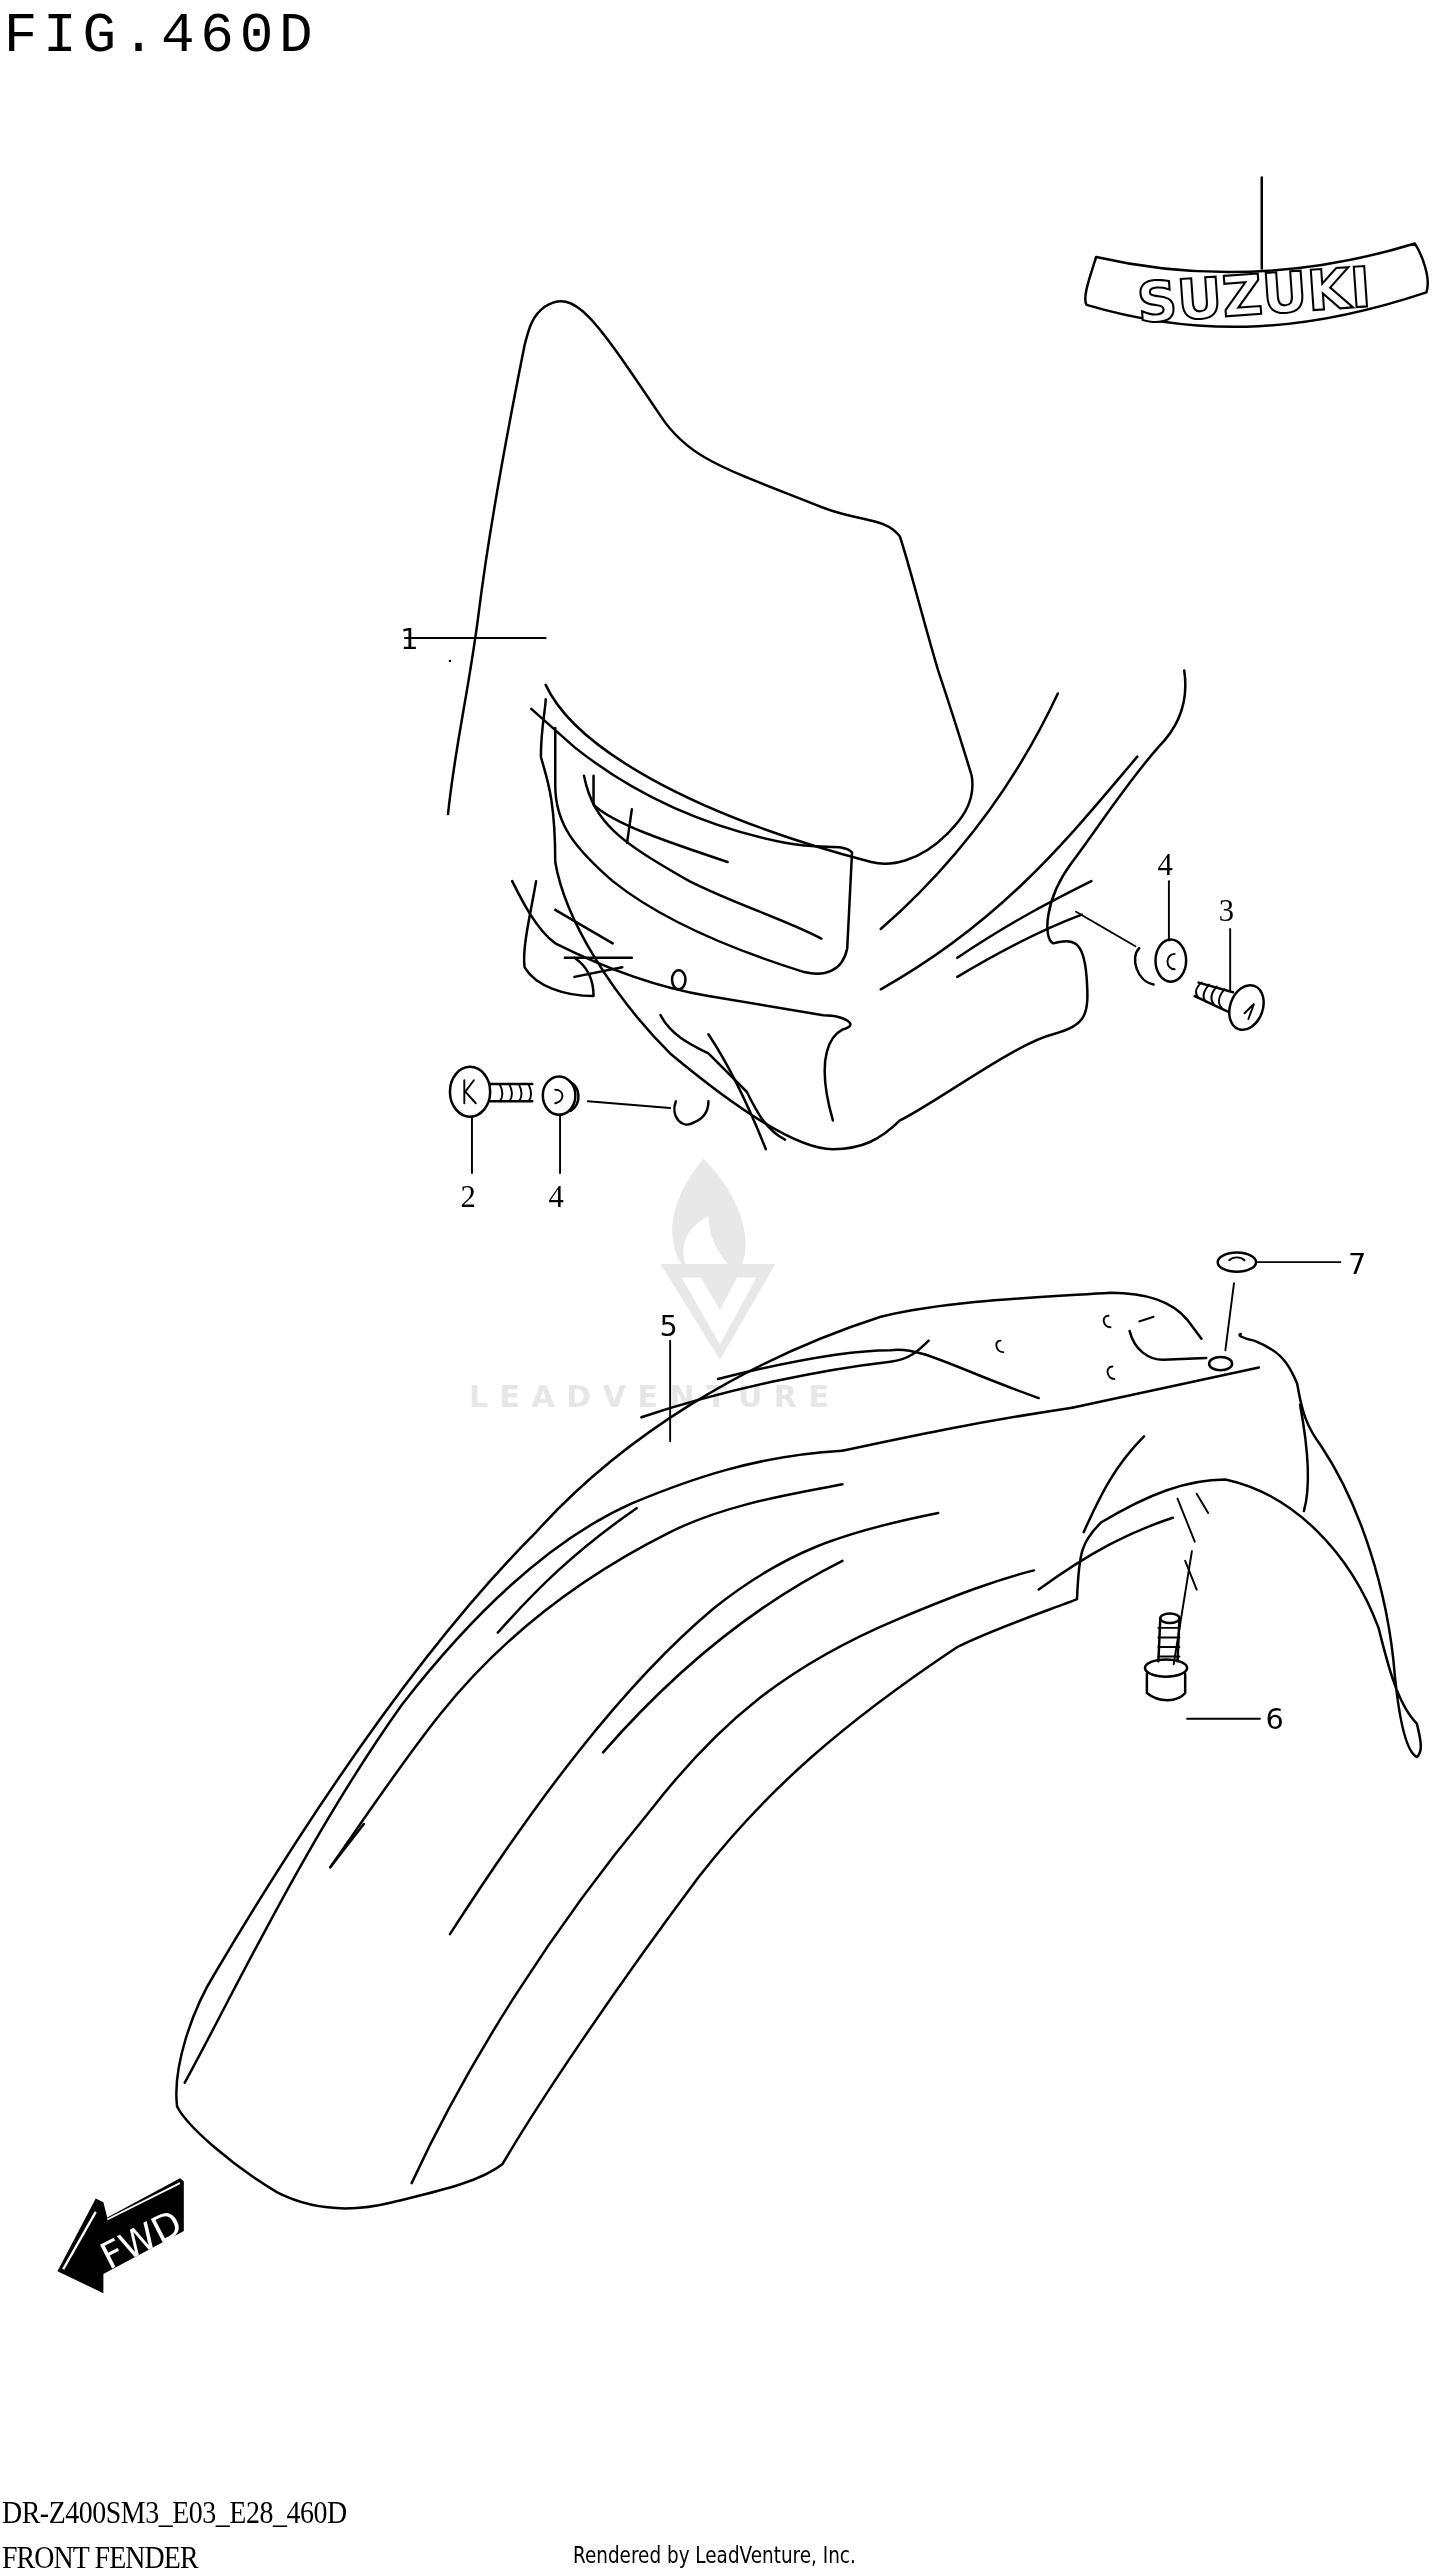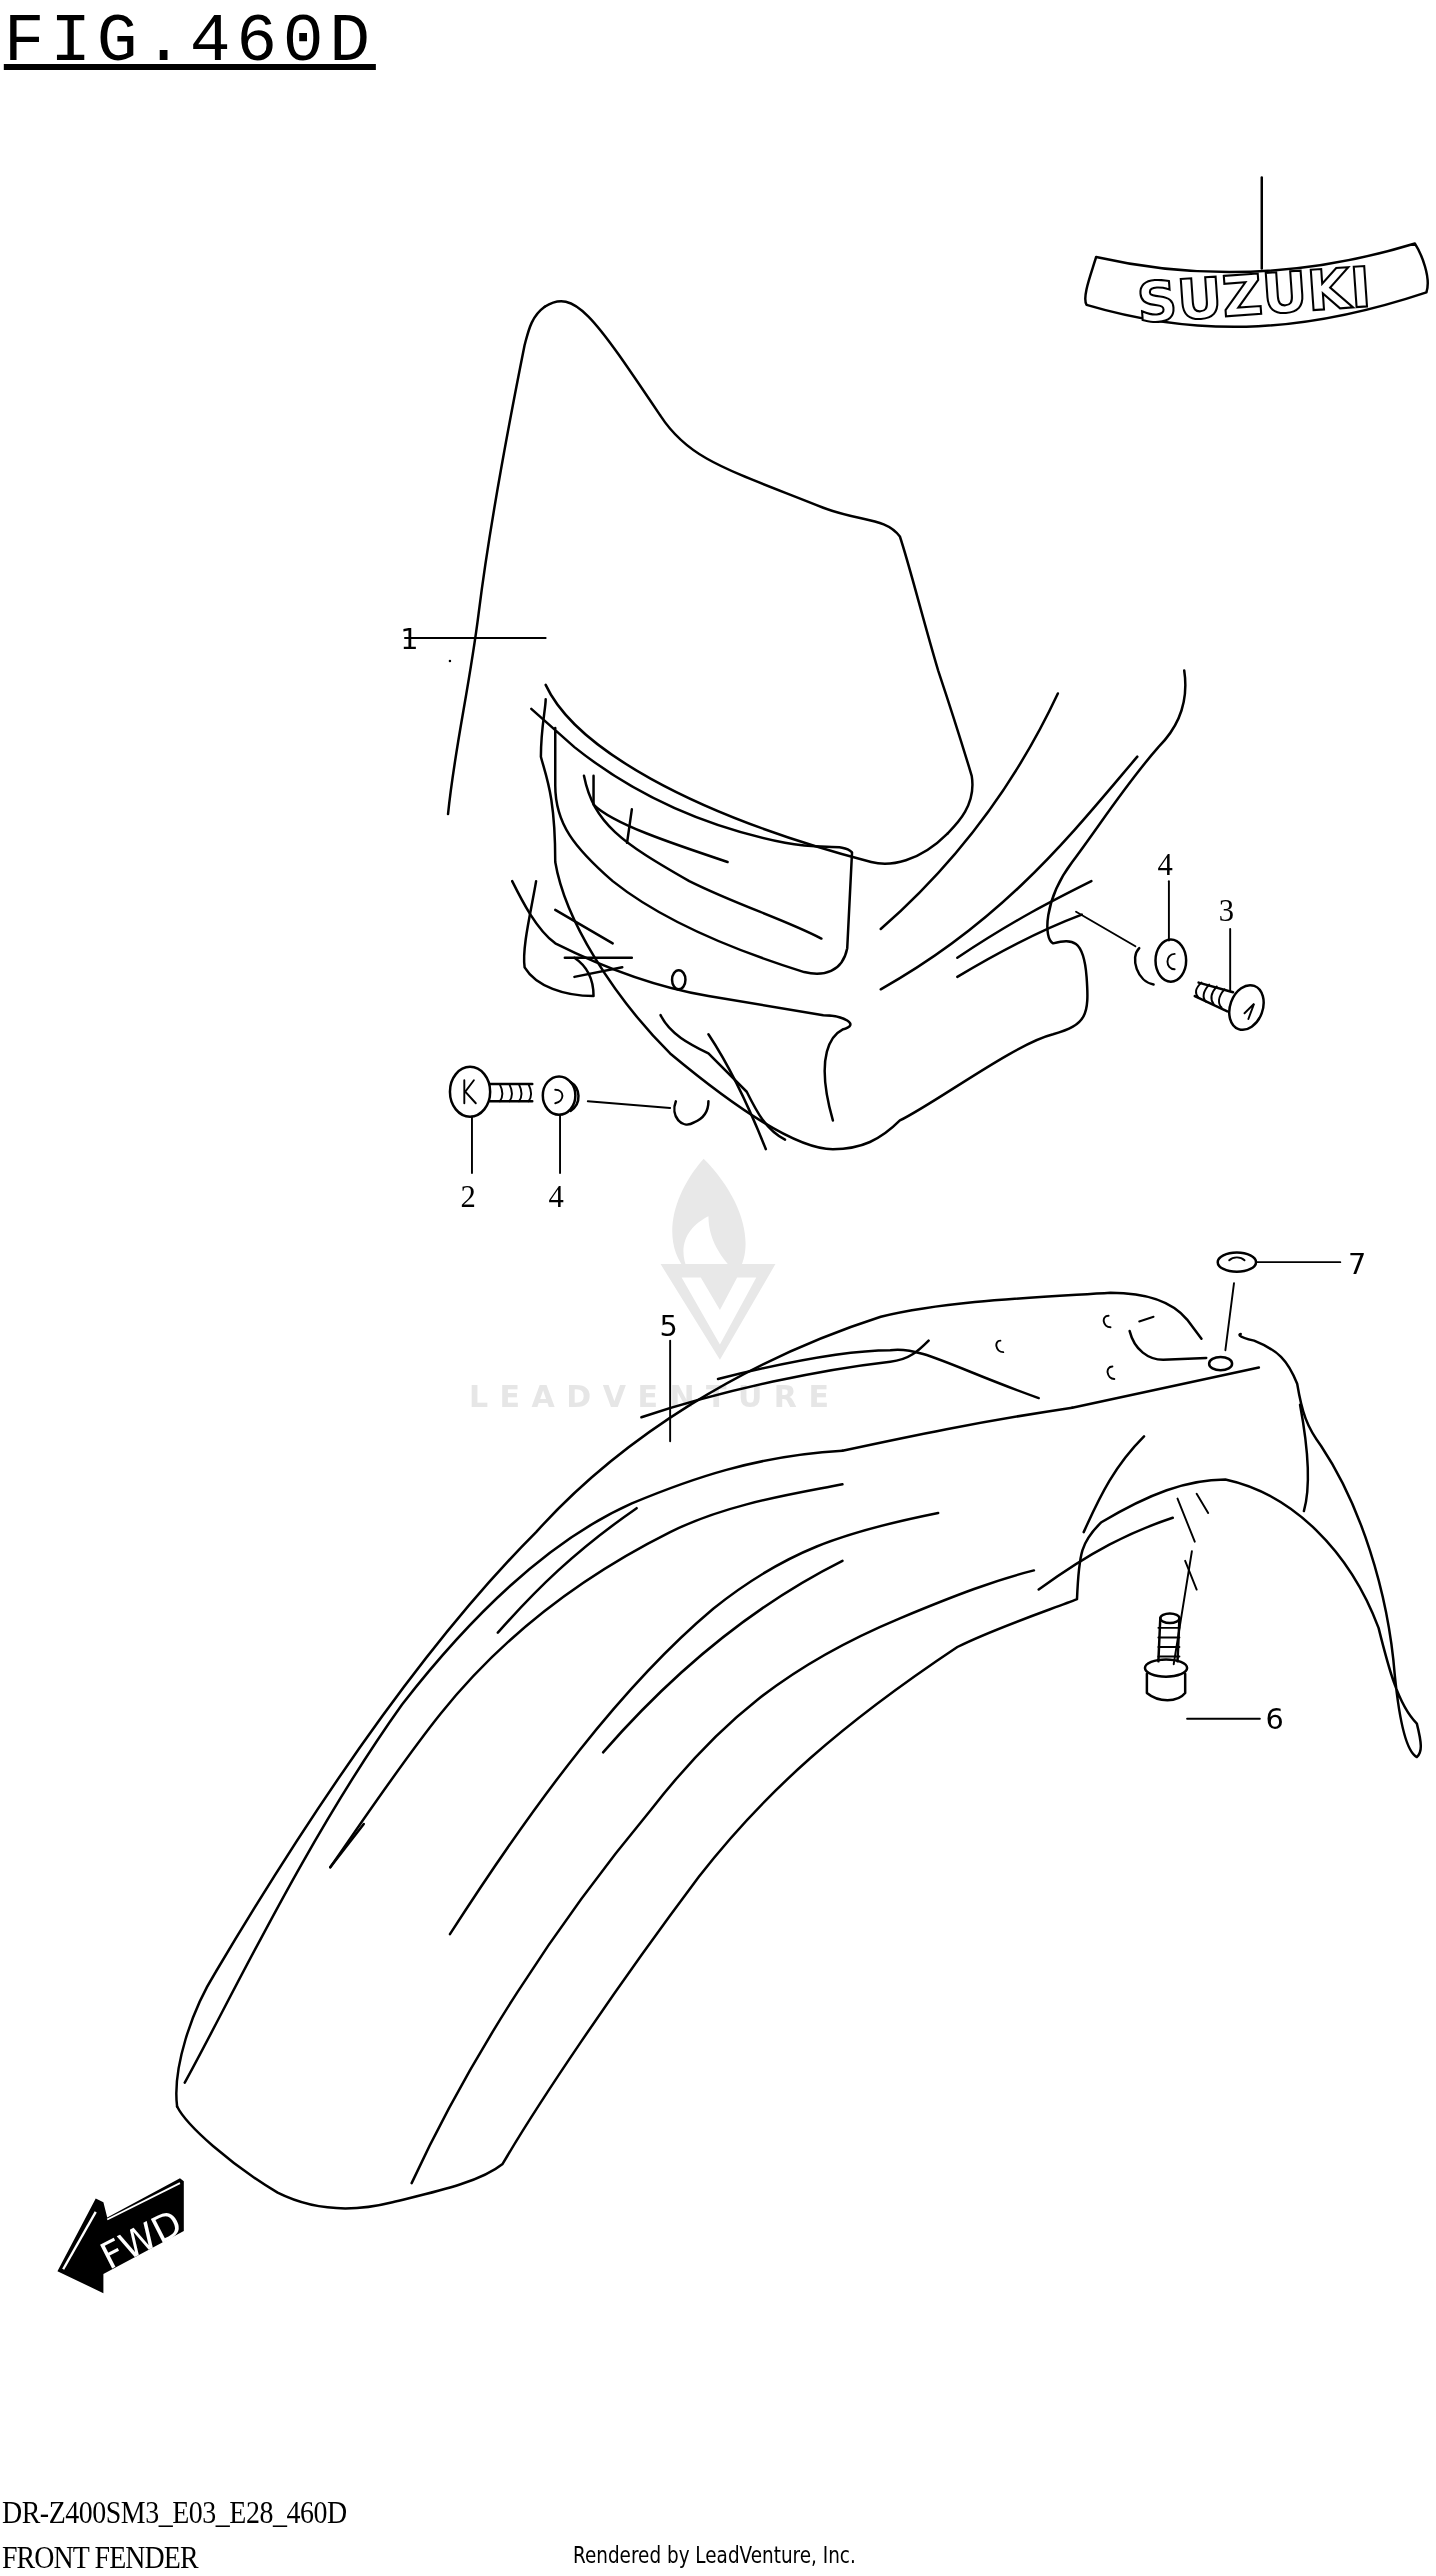--- a/index.html
+++ b/index.html
@@ -1,17 +1,17 @@
 <!DOCTYPE html>
 <html><head>
 <meta charset="utf-8">
 <style>
   html, body { margin: 0; padding: 0; background: #ffffff; }
   body { width: 1436px; height: 2576px; position: relative; overflow: hidden; font-family: "Liberation Mono", monospace; color: #000; }
-  .fig-title { position: absolute; left: 3.8px; top: 7.7px; font-family: "Liberation Mono", "DejaVu Sans Mono", monospace; font-size: 68px; letter-spacing: 5.7px; line-height: 1; text-decoration: underline; }
+  .fig-title { position: absolute; left: 3.8px; top: 7.7px; font-family: "Liberation Mono", "DejaVu Sans Mono", monospace; font-size: 56px; letter-spacing: 5.7px; line-height: 1; }
   svg.diagram { position: absolute; left: 0; top: 0; width: 1436px; height: 2576px; }
   .callout { position: absolute; font-family: "DejaVu Sans", sans-serif; font-size: 30px; line-height: 1; }
   .footer-code { position: absolute; left: 1.9px; top: 2495px; font-family: "Liberation Serif", serif; font-size: 31px; transform: scaleX(0.9); transform-origin: left; letter-spacing: -0.5px; }
   .footer-name { position: absolute; left: 1.9px; top: 2540px; font-family: "Liberation Serif", serif; font-size: 31px; transform: scaleX(0.9); transform-origin: left; letter-spacing: -1px; }
   .footer-credit { position: absolute; left: 573px; top: 2542px; font-family: "DejaVu Sans", sans-serif; font-size: 23px; transform: scaleX(0.8); transform-origin: left; }
   .watermark { position: absolute; left: 469px; top: 1379px; font-family: "DejaVu Sans", sans-serif; font-size: 30px; letter-spacing: 11.5px; color: #e6e6e6; font-weight: bold; }
   .ln { fill: none; stroke: #000; stroke-width: 2.6; stroke-linecap: round; stroke-linejoin: round; }
   .ln-thin { fill: none; stroke: #000; stroke-width: 2; stroke-linecap: round; }
   .wm { fill: #e8e8e8; stroke: none; }
 </style>

